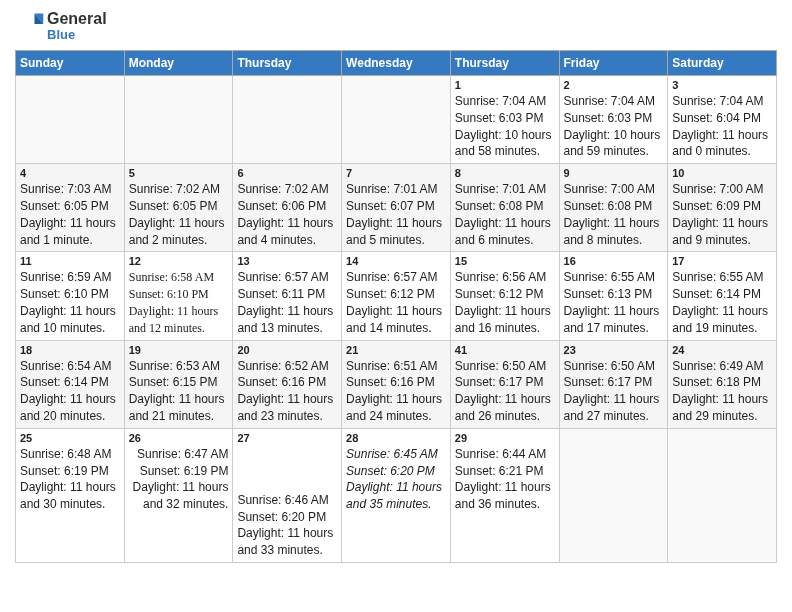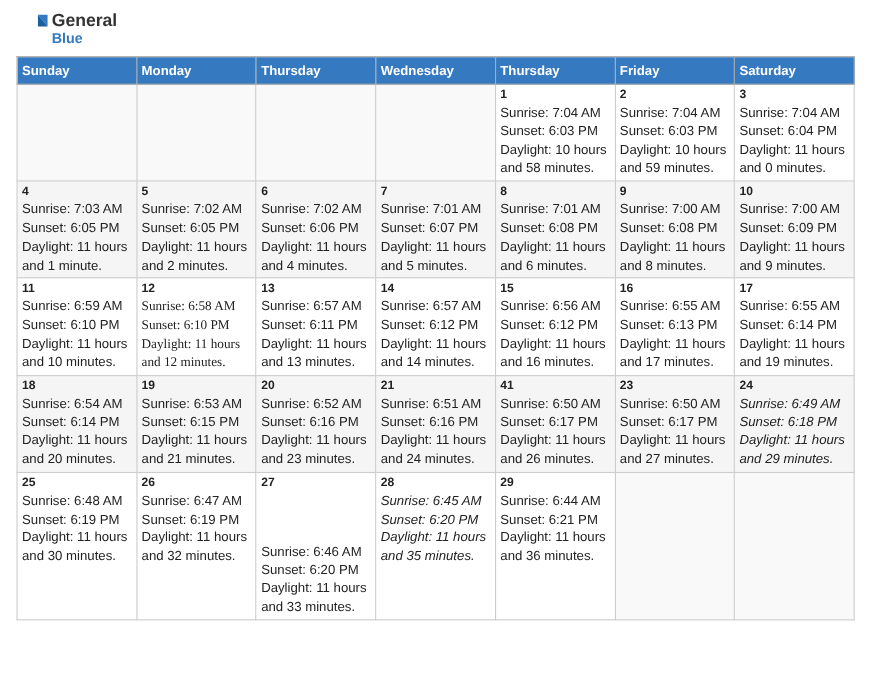--- a/index.html
+++ b/index.html
@@ -293,37 +293,37 @@
           </td>
           <td>
             <span class="day-number">23</span>
             <div class="day-info" style="white-space: pre-line;">Sunrise: 6:50 AM
 Sunset: 6:17 PM
 Daylight: 11 hours
 and 27 minutes.</div>
           </td>
           <td>
             <span class="day-number">24</span>
-            <div class="day-info" style="white-space: pre-line; font-style: italic;">Sunrise: 6:49 AM
+            <div class="day-info" style="white-space: pre-line;">Sunrise: 6:49 AM
 Sunset: 6:18 PM
 Daylight: 11 hours
 and 29 minutes.</div>
           </td>
         </tr>
         <tr class="row-odd">
           <td>
             <span class="day-number">25</span>
             <div class="day-info" style="white-space: pre-line;">Sunrise: 6:48 AM
 Sunset: 6:19 PM
 Daylight: 11 hours
 and 30 minutes.</div>
           </td>
           <td>
             <span class="day-number">26</span>
-            <div class="day-info" style="white-space: pre-line;">Sunrise: 6:47 AM
+            <div class="day-info" style="white-space: pre-line; text-align: right;">Sunrise: 6:47 AM
 Sunset: 6:19 PM
 Daylight: 11 hours
 and 32 minutes.</div>
           </td>
           <td>
             <span class="day-number">27</span>
             <div class="day-info" style="white-space: pre-line; margin-top: 48px;">Sunrise: 6:46 AM
 Sunset: 6:20 PM
 Daylight: 11 hours
 and 33 minutes.</div>

